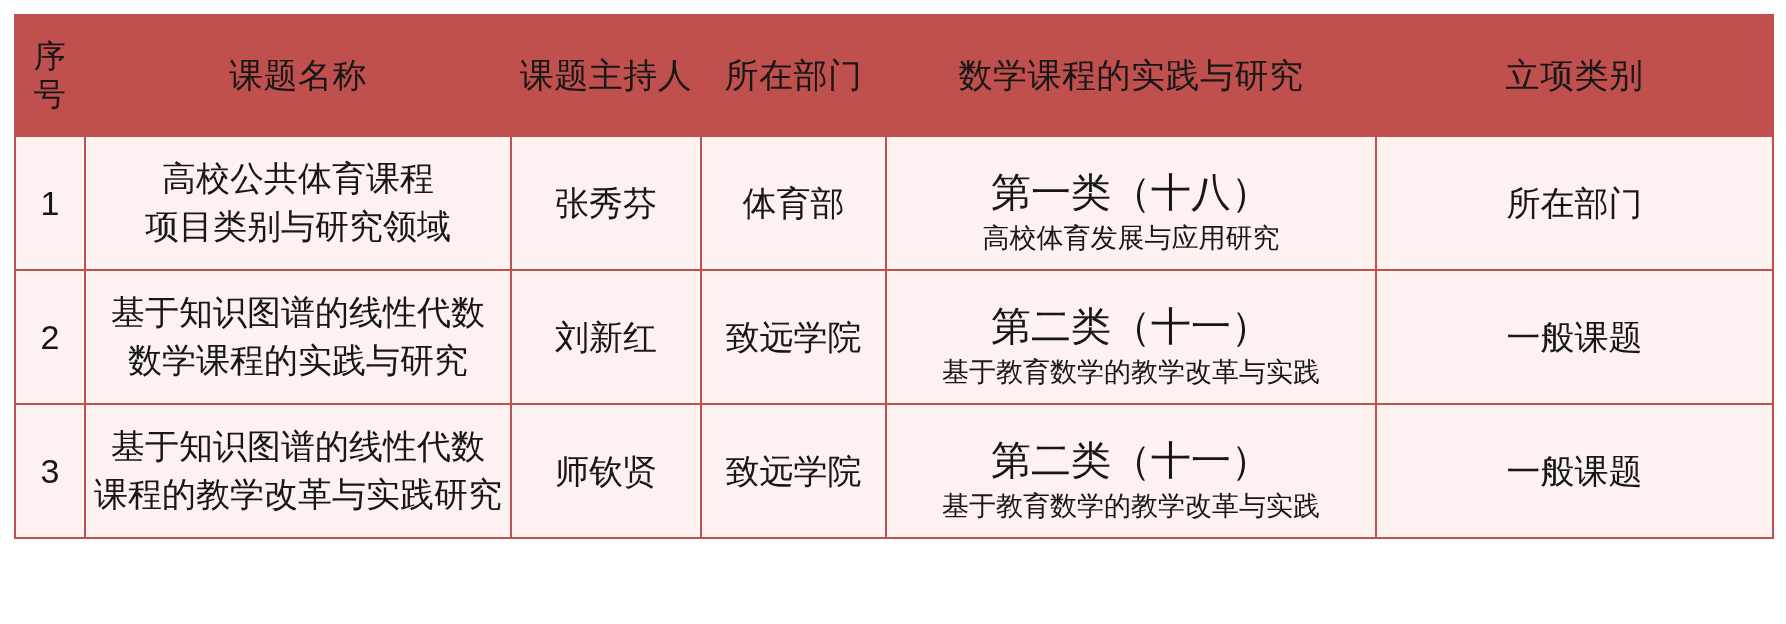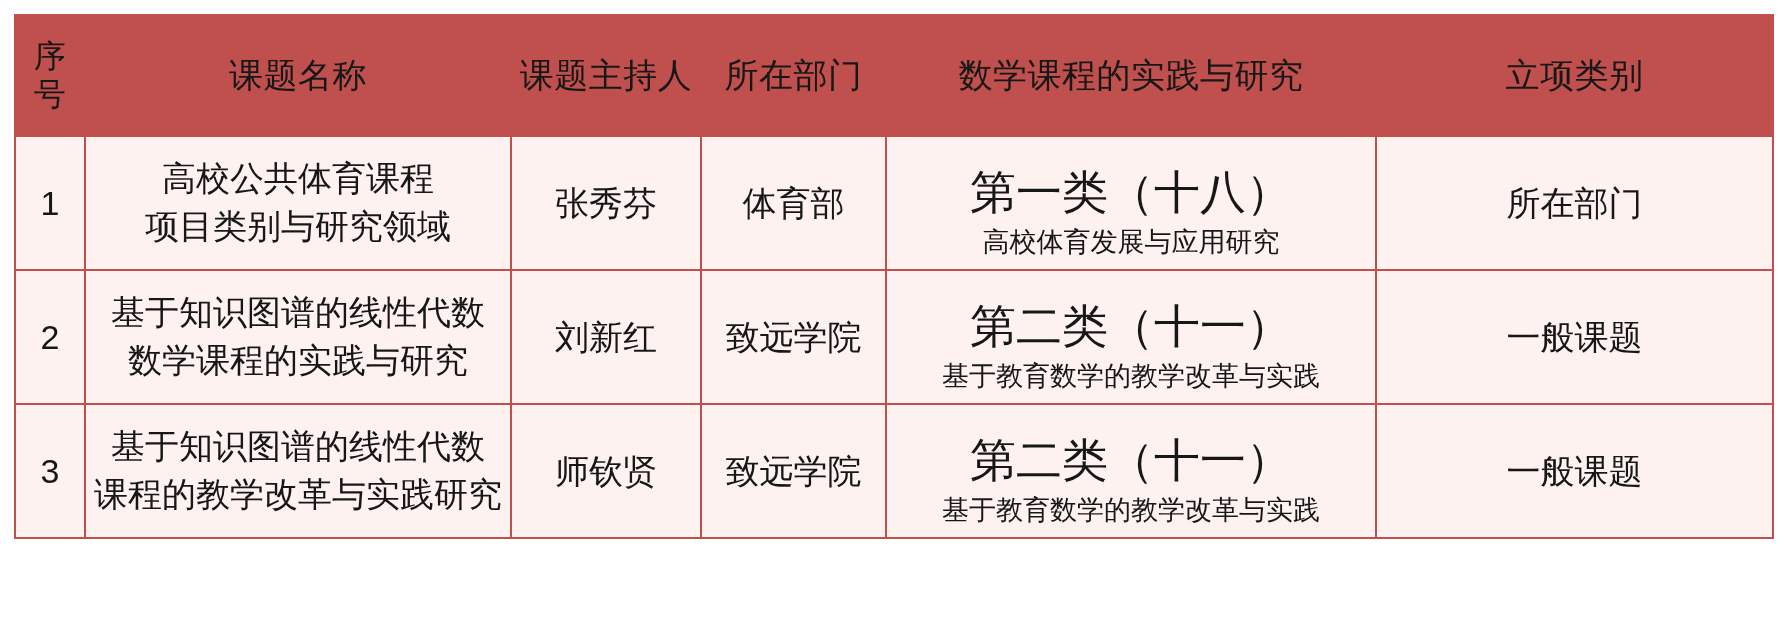--- a/index.html
+++ b/index.html
@@ -79,21 +79,21 @@
   }
   td.cell-seq {
     font-size: 34px;
   }
   td.cell-title {
     font-size: 34px;
     line-height: 1.40;
   }
   td.cell-field .line-main {
     display: block;
-    font-size: 46px;
+    font-size: 40px;
     line-height: 1.40;
     margin-top: 16px;
   }
   td.cell-field .line-sub {
     display: block;
     font-size: 27px;
     line-height: 1.40;
   }
   .ln { display: block; }
 

